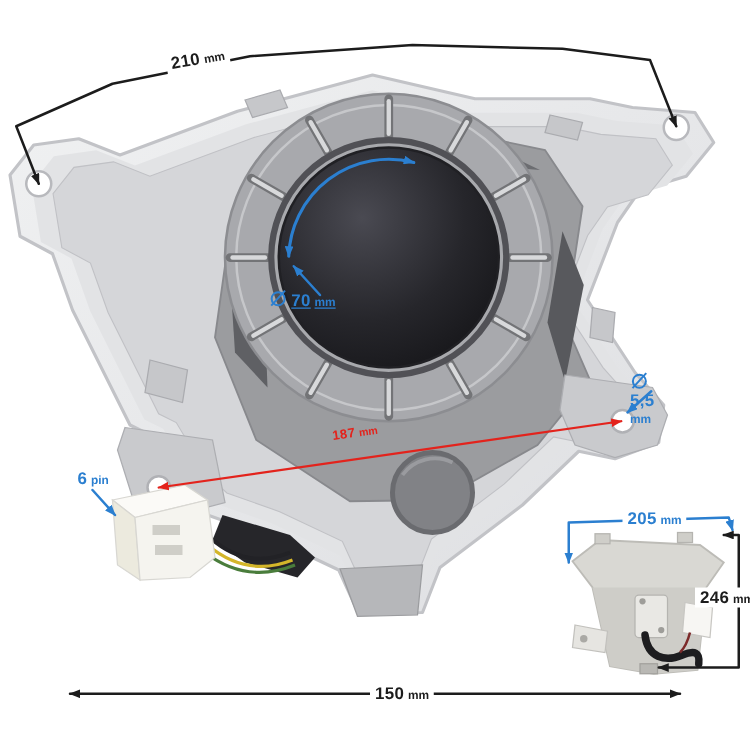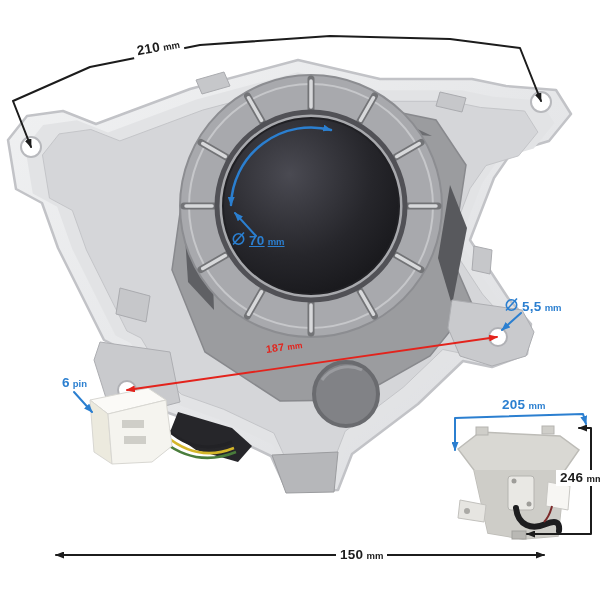--- a/index.html
+++ b/index.html
@@ -148,54 +148,54 @@
     <path d="M579,428 L591,428 L591,534 L527,534" stroke="#1c1c1c" stroke-width="2" marker-start="url(#mBlack)" marker-end="url(#mBlack)"></path>
     <path d="M56,555 L544,555" stroke="#1c1c1c" stroke-width="2" marker-start="url(#mBlack)" marker-end="url(#mBlack)"></path>
   </g>
 </svg>
 
 <div class="lbl whitebg rot210" style="left:133px;top:44px;">
   <span class="num">210</span>
     <span class="unit">mm</span>
 </div>
 
-<div class="lbl blue" style="left:231px;top:230px;text-decoration:underline;">
+<div class="lbl blue" style="left:215px;top:230px;text-decoration:underline;">
   <svg class="dia-icon" width="15" height="15" viewBox="0 0 15 15">
     <circle cx="7.5" cy="8" r="5.2" fill="none" stroke="#2b7fd0" stroke-width="1.6"></circle>
     <line x1="2" y1="13.5" x2="13" y2="1.5" stroke="#2b7fd0" stroke-width="1.6"></line>
   </svg>
   <span class="num">70</span>
     <span class="unit">mm</span>
 </div>
 
-<div class="lbl blue" style="left:504px;top:296px;">
+<div class="lbl blue" style="left:504px;top:296px;flex-direction:column;">
   <svg class="dia-icon" width="15" height="15" viewBox="0 0 15 15">
     <circle cx="7.5" cy="8" r="5.2" fill="none" stroke="#2b7fd0" stroke-width="1.6"></circle>
     <line x1="2" y1="13.5" x2="13" y2="1.5" stroke="#2b7fd0" stroke-width="1.6"></line>
   </svg>
   <span class="num">5,5</span>
     <span class="unit">mm</span>
 </div>
 
 <div class="lbl blue" style="left:62px;top:376px;">
   <span class="num">6</span>
     <span class="unit">pin</span>
 </div>
 
 <div class="lbl red rot187" style="left:266px;top:344px;">
   <span class="num">187</span>
     <span class="unit">mm</span>
 </div>
 
-<div class="lbl blue whitebg" style="left:498px;top:397px;text-align:center;">
+<div class="lbl blue whitebg" style="left:498px;top:407px;text-align:center;">
   <span class="num">205</span>
     <span class="unit">mm</span>
 </div>
 
 <div class="lbl whitebg" style="left:556px;top:470px;">
   <span class="num">246</span>
     <span class="unit">mm</span>
 </div>
 
-<div class="lbl whitebg" style="left:296px;top:547px;margin-left:40px;">
+<div class="lbl whitebg" style="left:296px;top:547px;">
   <span class="num">150</span>
     <span class="unit">mm</span>
 </div>
 
 </body></html>

